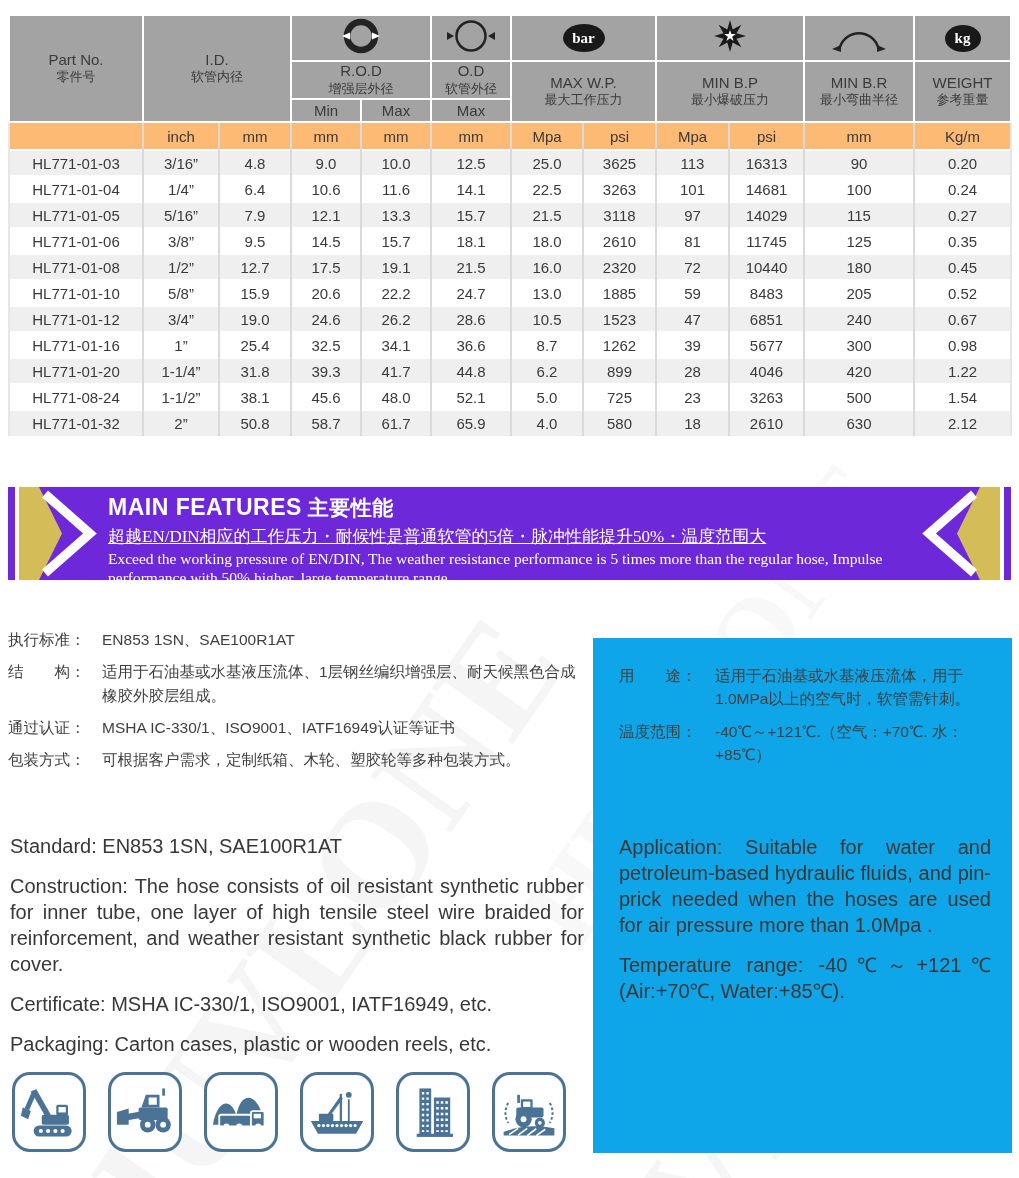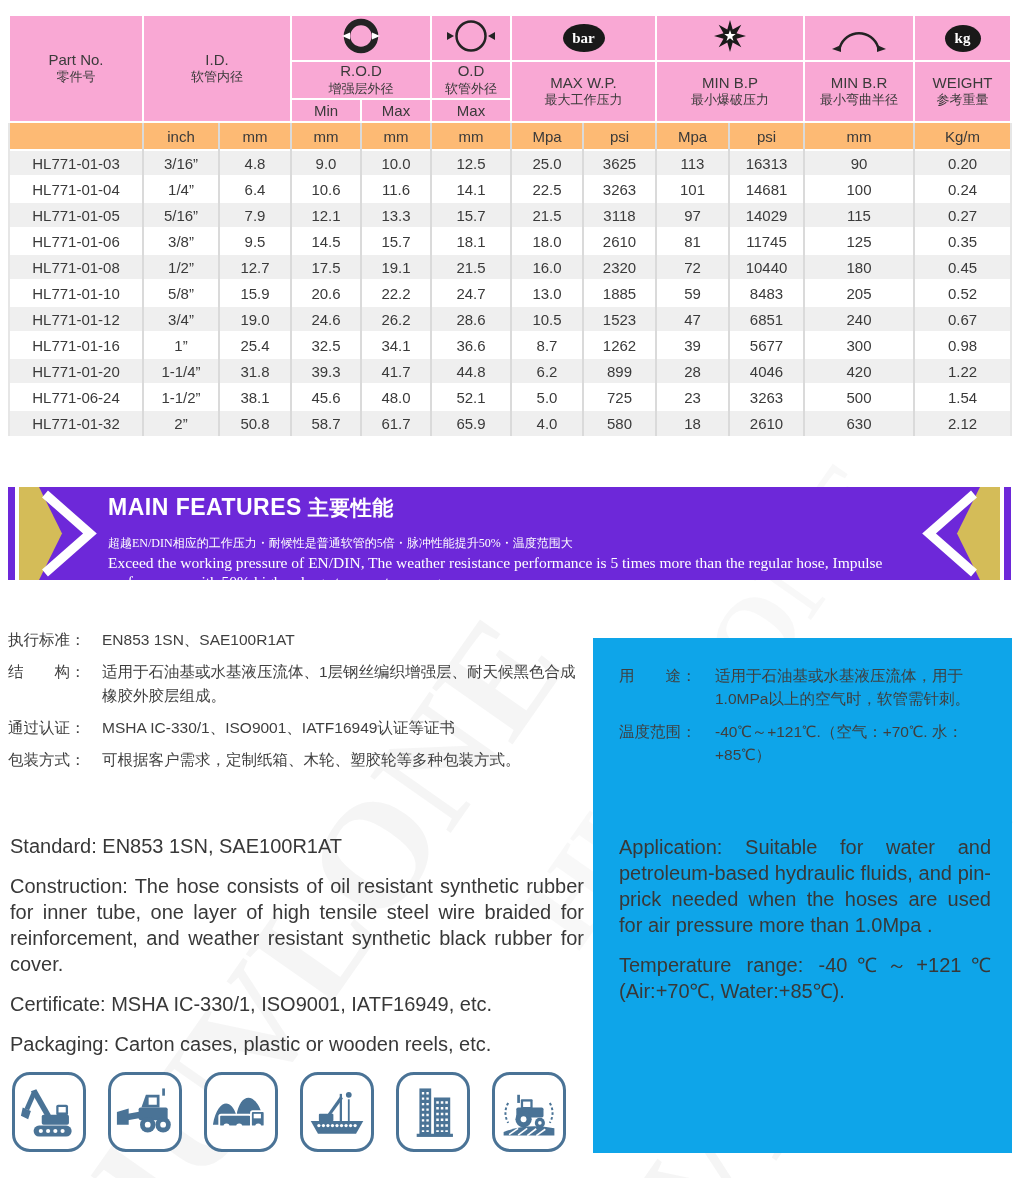--- a/index.html
+++ b/index.html
@@ -8,21 +8,21 @@
 
   
   .wm { position:absolute; font-family:"Liberation Serif", serif; font-weight:bold;
         color:rgba(120,120,120,0.07); pointer-events:none; white-space:nowrap; }
   .wm1 { font-size:150px; left:-70px; top:860px; transform:rotate(-55deg); }
   .wm2 { font-size:150px; left:380px; top:1010px; transform:rotate(-55deg); }
   .wm3 { font-size:110px; left:430px; top:640px; transform:rotate(-55deg); color:rgba(120,120,120,0.05); }
 
   
   table.spec { position:absolute; left:8px; top:14px; width:1002px; border-collapse:collapse; table-layout:fixed; }
-  table.spec th { background:#f9a8d4; border:2px solid #fff; font-weight:normal; vertical-align:middle; }
+  table.spec th { background:#a3a3a3; border:2px solid #fff; font-weight:normal; vertical-align:middle; }
   tr.h-icons th { height:46px; }
   tr.h-labels th { height:38px; }
   tr.h-minmax th { height:23px; font-size:15px; }
   .h-en { font-size:15px; line-height:1.25; }
   .h-zh { font-size:13px; line-height:1.3; }
   .badge { display:inline-flex; align-items:center; justify-content:center;
            background:#191919; border-radius:50%; color:#fff;
            font-family:"Liberation Serif", serif; font-weight:bold; }
   .badge.bar { width:42px; height:28px; font-size:15px; }
   .badge.kg  { width:36px; height:27px; font-size:15px; }
@@ -34,21 +34,21 @@
   tr.stripe td { background:#efefef; }
 
   
   .banner { position:absolute; left:8px; top:487px; width:1003px; height:93px; background:#6d28d9; }
   .banner .chev { position:absolute; top:0; height:93px; width:95px; }
   .banner .chev.left { left:0; }
   .banner .chev.right { right:0; transform:scaleX(-1); }
   .banner-text { position:absolute; left:100px; top:7px; width:845px; color:#fff; }
   .banner-title { font-size:23px; font-weight:bold; letter-spacing:0.5px; }
   .banner-title .t-zh { font-family:"Liberation Serif", serif; font-size:21px; }
-  .banner-zh { font-family:"Liberation Serif", serif; font-size:12px; margin-top:13px; }
+  .banner-zh { font-family:"Liberation Serif", serif; font-size:17px; margin-top:3px;text-decoration:underline; }
   .banner-en { font-family:"Liberation Serif", serif; font-size:15.5px; line-height:1.2; margin-top:2px; }
 
   
   .zh-specs { position:absolute; font-size:15.5px; color:#3f3f3f; }
   .zh-left { left:8px; top:628px; width:578px; }
   .spec-item { display:flex; margin-bottom:9px; }
   .spec-label { white-space:pre; width:94px; flex:0 0 94px; line-height:1.5; }
   .spec-value { flex:1; line-height:1.5; }
 
   .panel { position:absolute; left:593px; top:638px; width:419px; height:515px; background:#0ea5e9; }
@@ -304,21 +304,21 @@
           <td>41.7</td>
           <td>44.8</td>
           <td>6.2</td>
           <td>899</td>
           <td>28</td>
           <td>4046</td>
           <td>420</td>
           <td>1.22</td>
         </tr>
         <tr>
-          <td>HL771-06-24</td>
+          <td>HL771-08-24</td>
           <td>1-1/2”</td>
           <td>38.1</td>
           <td>45.6</td>
           <td>48.0</td>
           <td>52.1</td>
           <td>5.0</td>
           <td>725</td>
           <td>23</td>
           <td>3263</td>
           <td>500</td>

